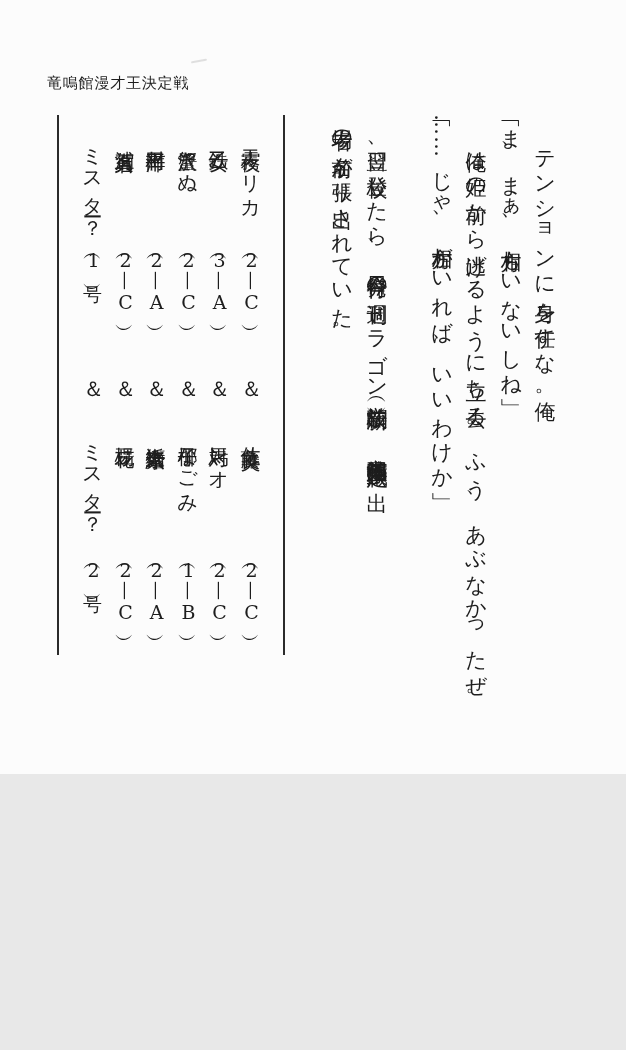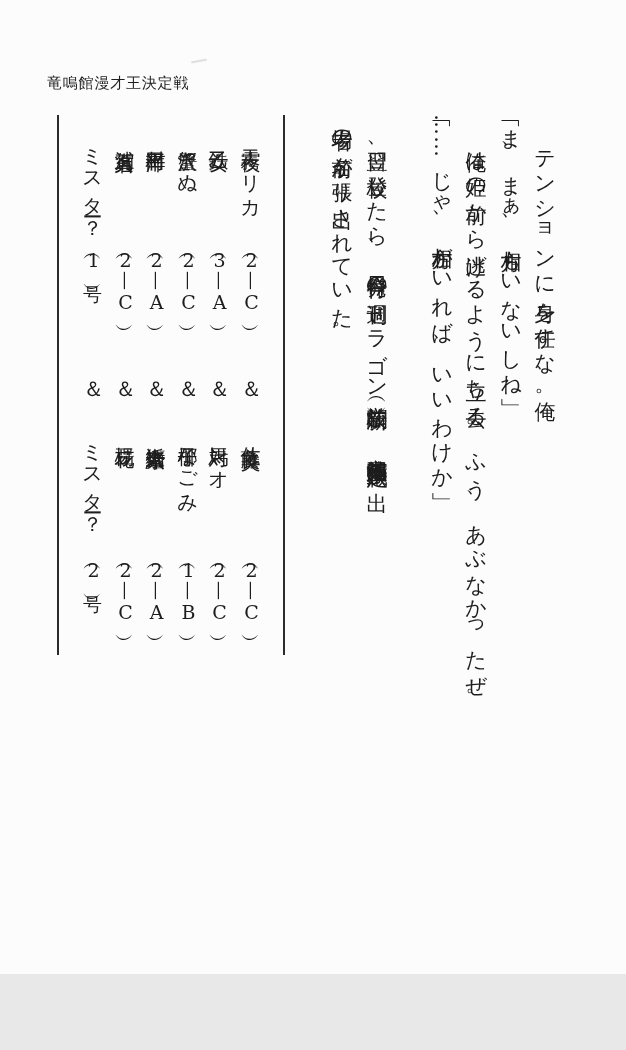--- a/index.html
+++ b/index.html
@@ -1,19 +1,19 @@
 <!DOCTYPE html>
 <html lang="ja"><head>
 <meta charset="utf-8">
 <style>
   html, body { margin: 0; padding: 0; background: #e8e8e8; }
   .page {
     position: relative;
     width: 626px;
-    height: 974px;
+    height: 774px;
     background: #fcfcfc;
     overflow: hidden;
     font-family: "DejaVu Serif", "Liberation Serif", serif;
     color: #1d1d1d;
   }
 
   
   .running-header {
     position: absolute;
     left: 47px;

